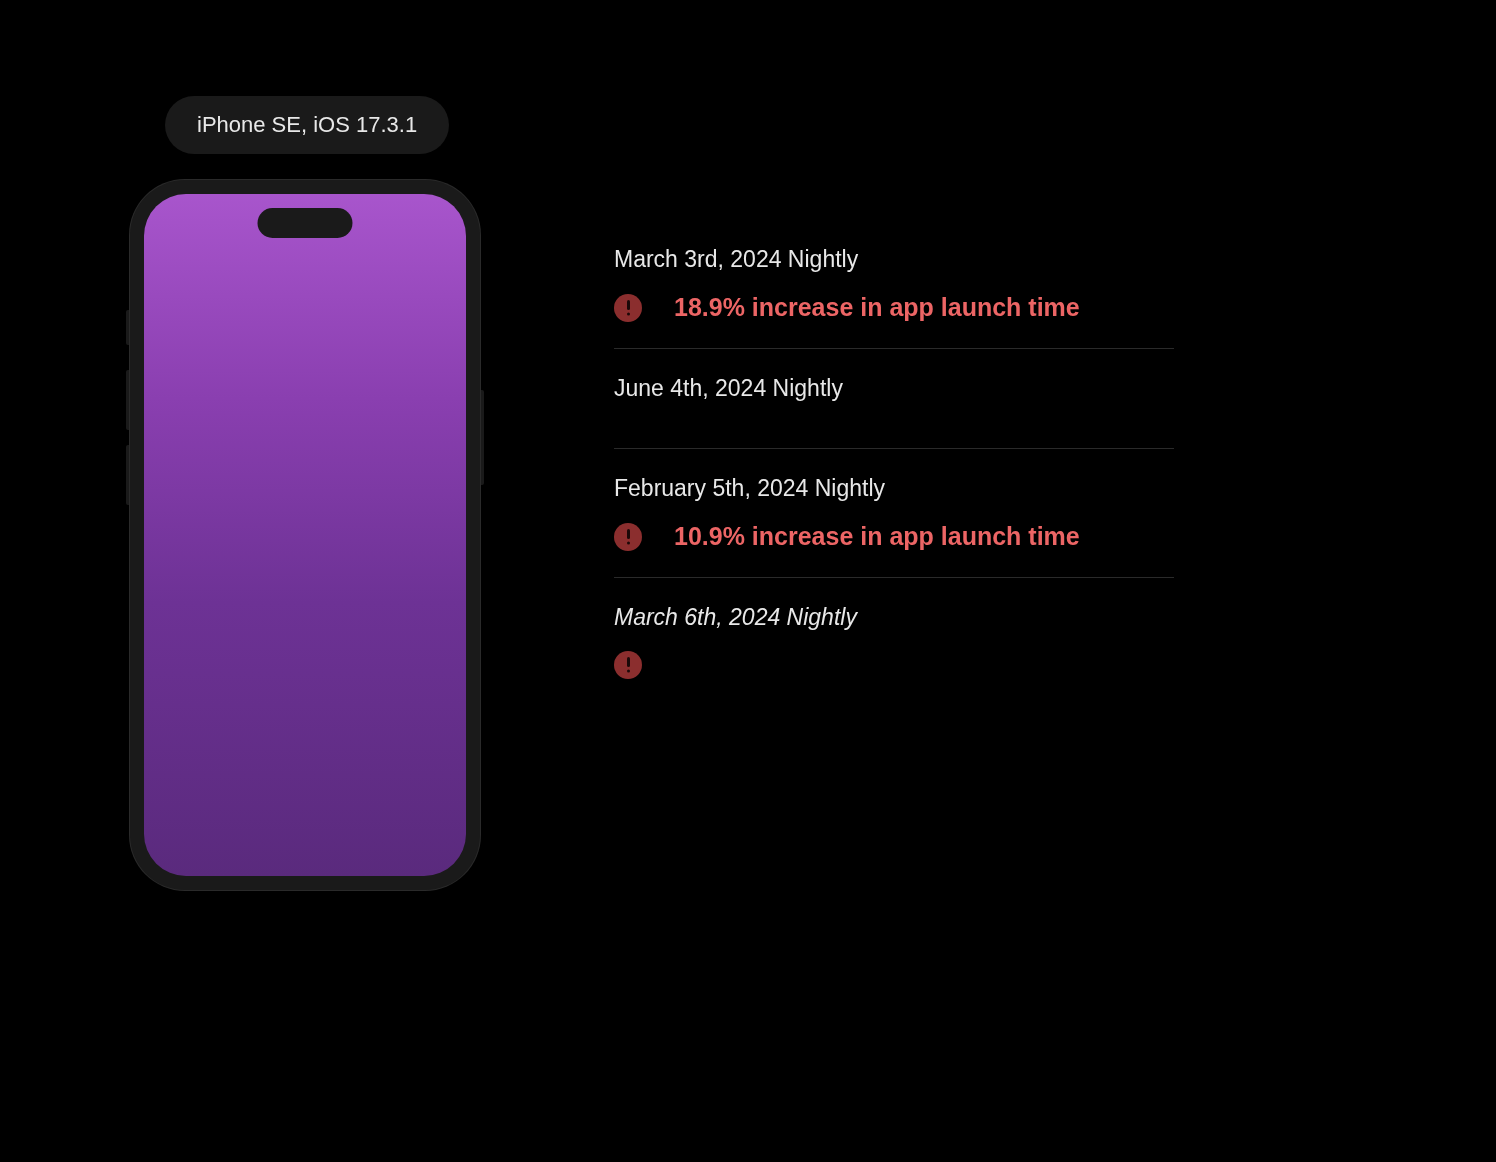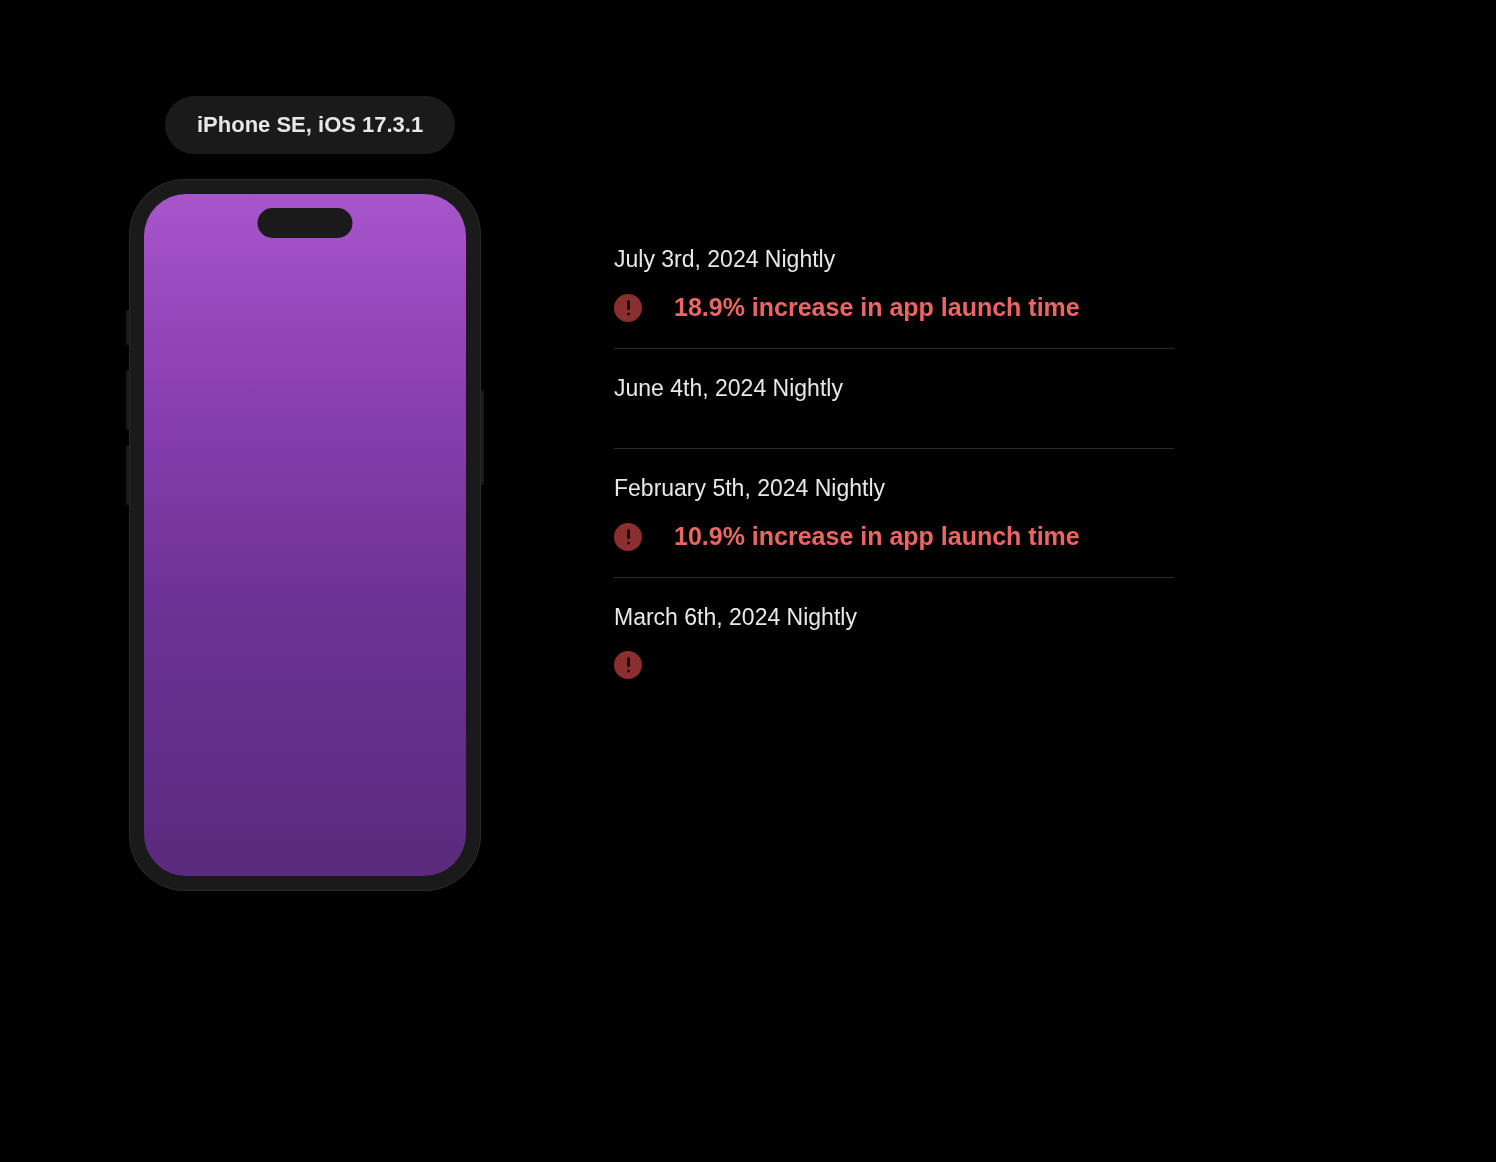--- a/index.html
+++ b/index.html
@@ -19,21 +19,21 @@
     
     .device-label {
       position: absolute;
       left: 165px;
       top: 96px;
       background: #1a1a1a;
       color: #e8e8e8;
       font-size: 22px;
       padding: 16px 32px;
       border-radius: 30px;
-      font-weight: 700;
+      font-weight: 400;
     }
     
     .phone-container {
       position: absolute;
       left: 130px;
       top: 180px;
       width: 350px;
       height: 710px;
     }
     
@@ -114,20 +114,21 @@
       width: 560px;
     }
     
     .metric-item {
       padding: 26px 0;
       border-bottom: 1px solid #2a2a2a;
     }
     
     .metric-item:last-child {
       border-bottom: none;
+      font-style: italic;
     }
     
     .metric-date {
       color: #e8e8e8;
       font-size: 23px;
       font-weight: 400;
       margin-bottom: 20px;
     }
     
     .metric-alert {
@@ -172,21 +173,21 @@
   <div class="phone-side-button-right"></div>
   <div class="phone-frame">
     <div class="phone-screen">
       <div class="dynamic-island"></div>
     </div>
   </div>
 </div>
 
 <div class="metrics-panel">
   <div class="metric-item">
-    <div class="metric-date">July 3rd, 2024 Nightly</div>
+    <div class="metric-date">March 3rd, 2024 Nightly</div>
     <div class="metric-alert">
       <div class="alert-icon">
         <svg viewBox="0 0 5 16" fill="none">
           <rect x="1" y="0" width="3" height="10" rx="1.5" fill="#1a0808"></rect>
           <circle cx="2.5" cy="14" r="1.5" fill="#1a0808"></circle>
         </svg>
       </div>
       <div class="metric-text">18.9% increase in app launch time</div>
     </div>
   </div>

